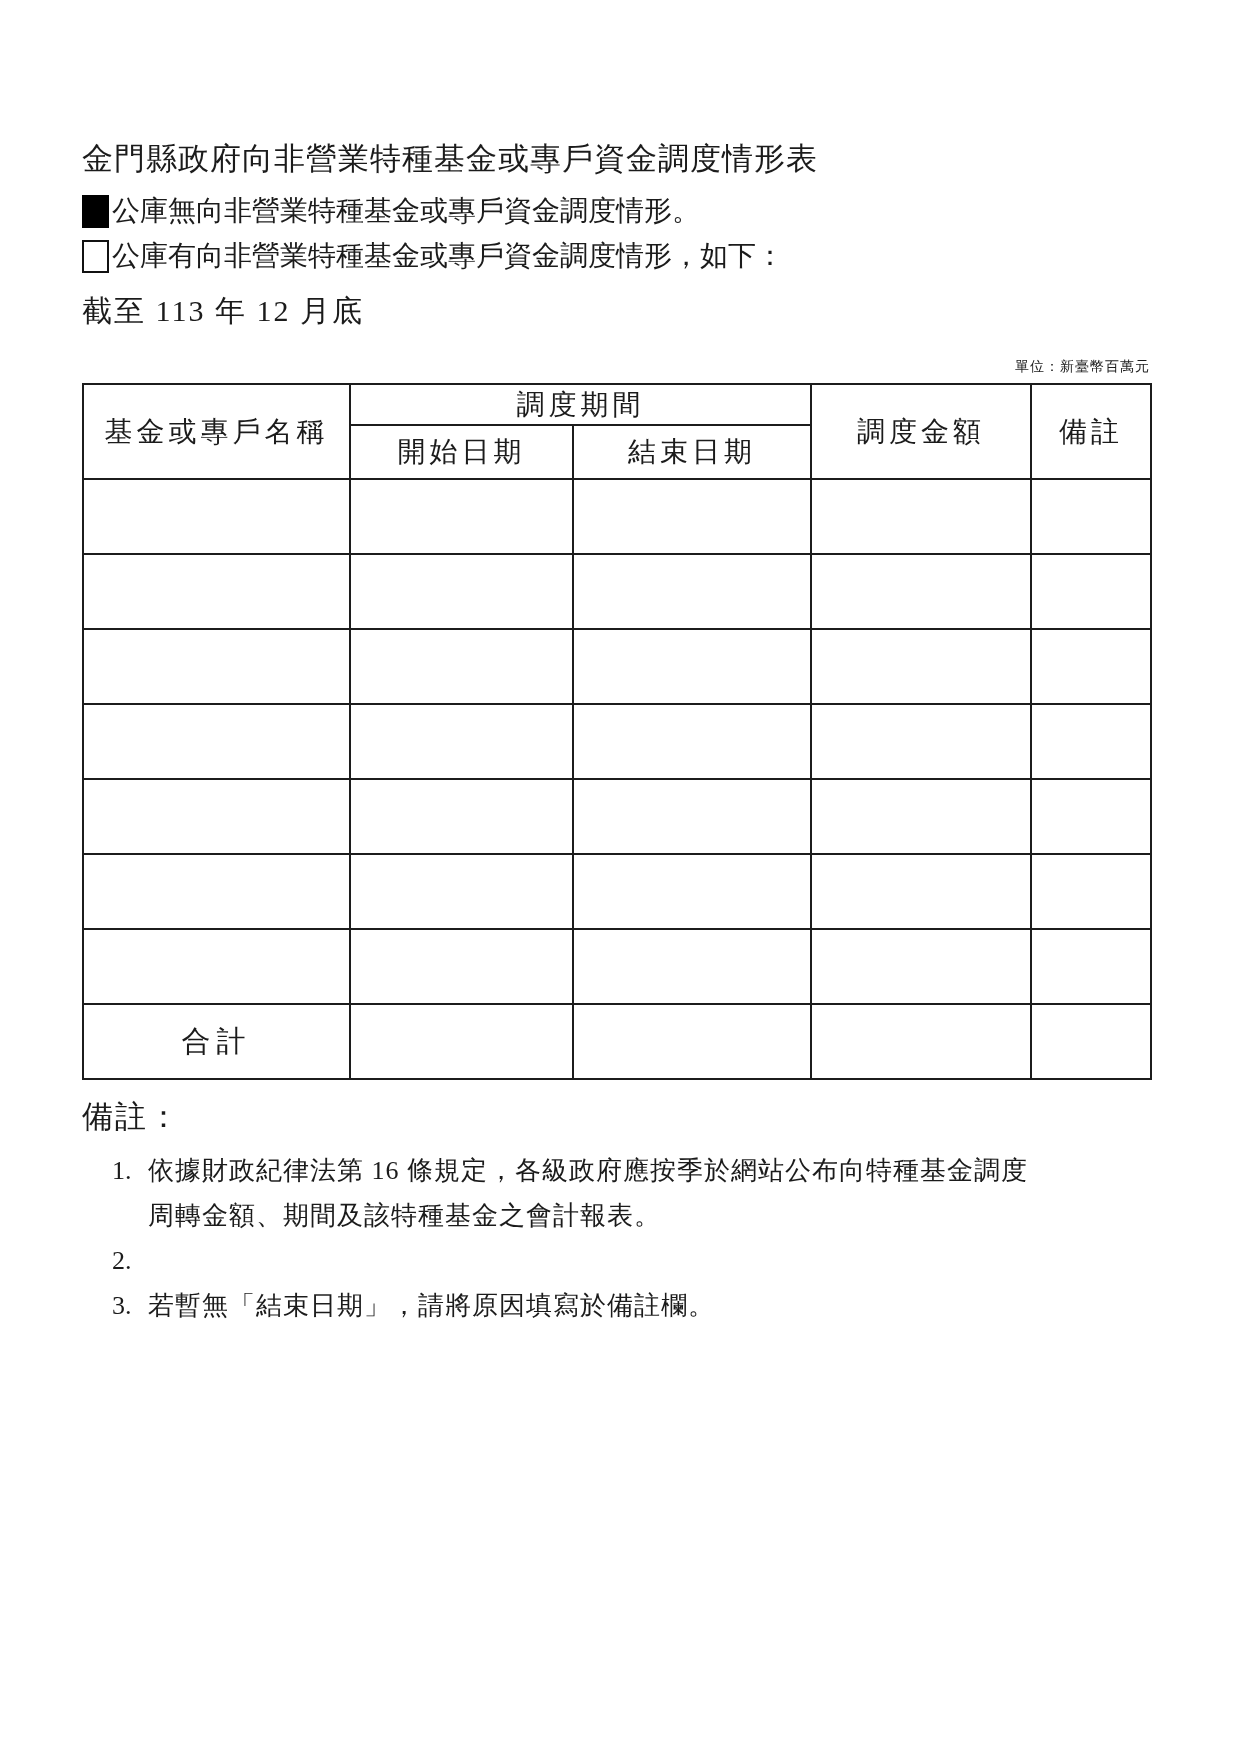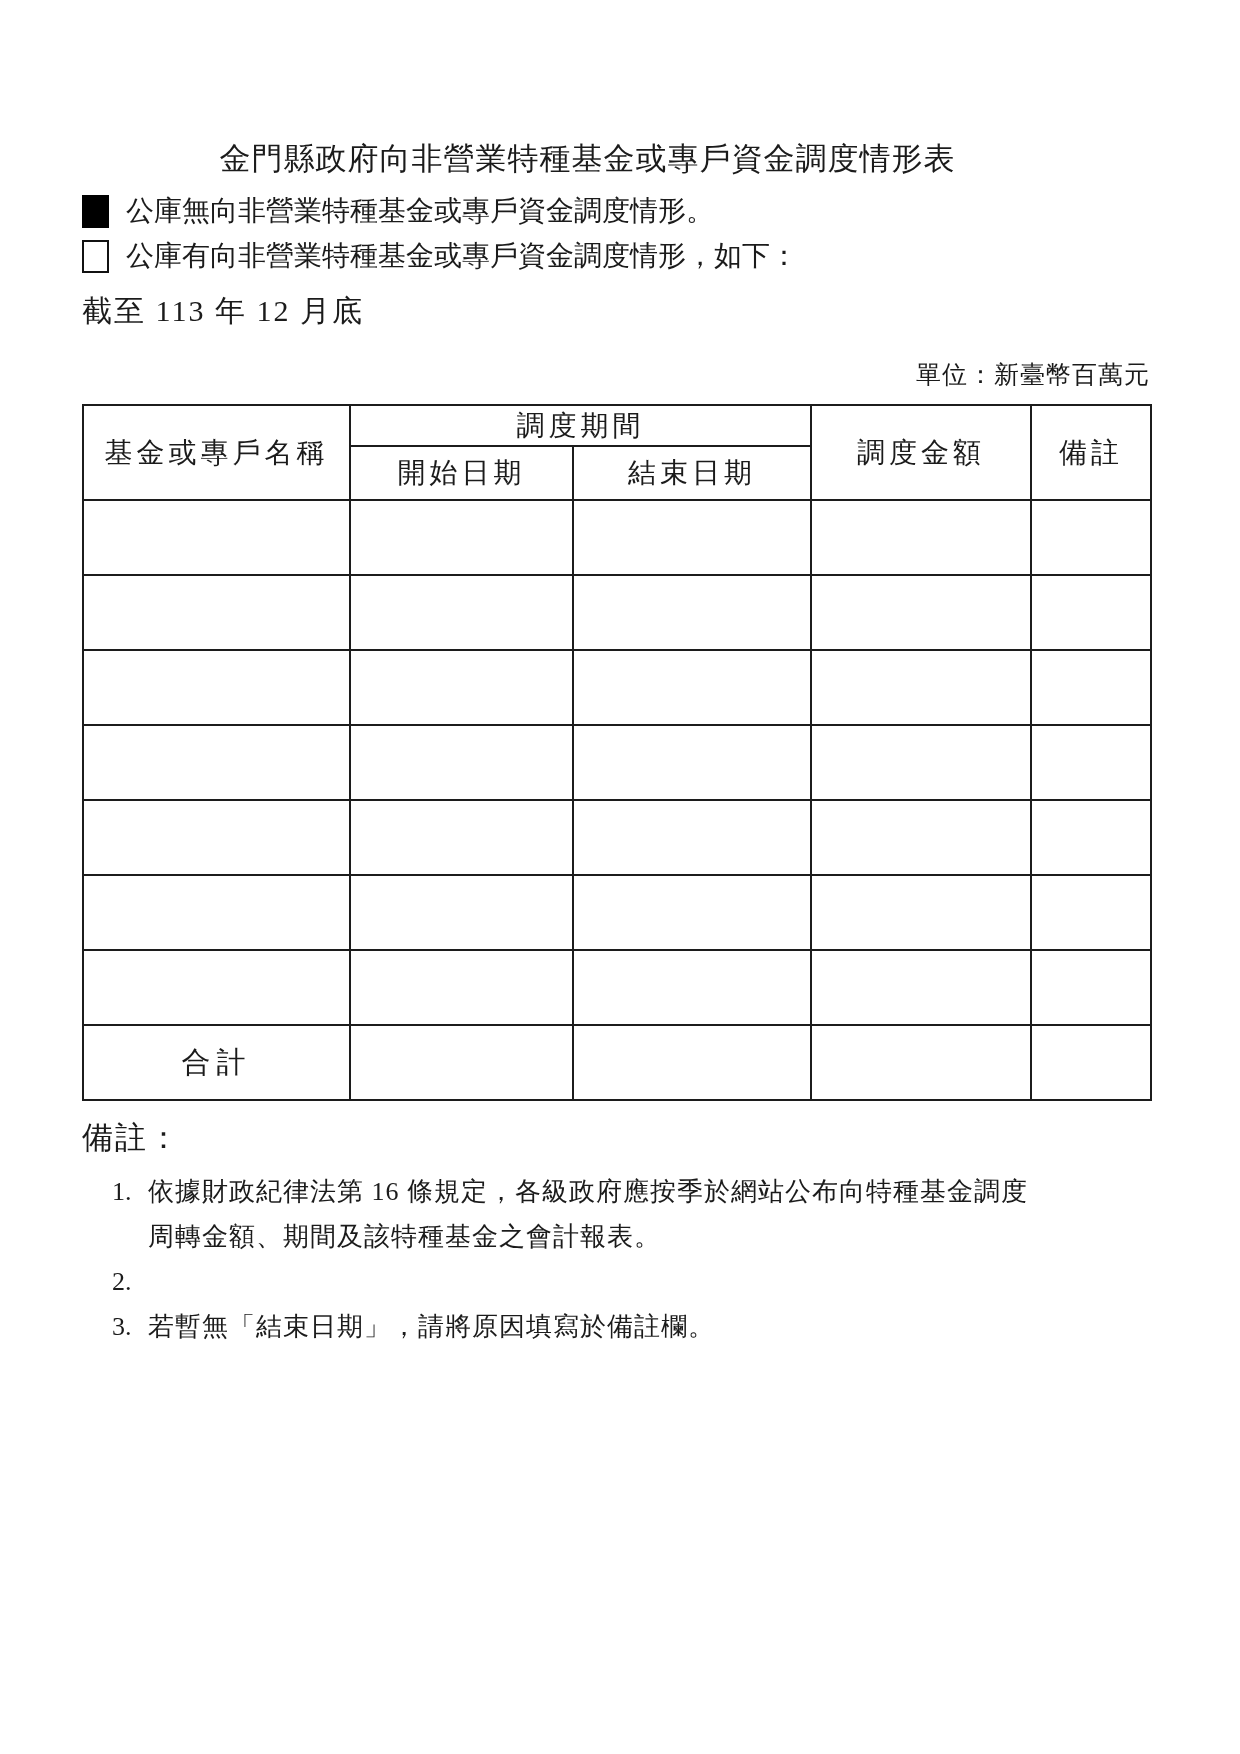--- a/index.html
+++ b/index.html
@@ -8,57 +8,55 @@
     width: 1240px; height: 1754px;
     font-family: "Liberation Serif", "DejaVu Serif", serif;
     color: #1b1b1b;
     overflow: hidden;
   }
   .page {
     width: 1240px; height: 1754px;
     padding: 138px 87px 0 82px;
   }
   .doc-title {
-    text-align: center;
     font-size: 31px;
     font-weight: normal;
     letter-spacing: 1px;
     margin-bottom: 14px;
     margin-right: 60px;
   }
   .opt-line {
     font-size: 28px;
     line-height: 34px;
     margin-top: 11px;
     display: flex;
     align-items: center;
-    gap: 14px;
   }
   .chk {
     display: inline-block;
     width: 27px; height: 33px;
     border: 2px solid #111;
     margin-right: 3px;
     flex: 0 0 auto;
   }
   .chk.filled { background: #000; border-color: #000; }
   .as-of {
     text-align: left;
     font-size: 30px;
     letter-spacing: 2px;
     margin-top: 18px;
     margin-right: 60px;
   }
   .unit-line {
     width: 1068px;
     text-align: right;
-    font-size: 25px;
+    font-size: 14px;
     letter-spacing: 1px;
     margin-top: 26px;
-    margin-bottom: 13px;
+    margin-bottom: 7px;
   }
   table.form-table {
     width: 1068px;
     border-collapse: collapse;
     table-layout: fixed;
     border-radius: 20px;
   }
   table.form-table th, table.form-table td {
     border: 2px solid #1c1c1c;
     font-weight: normal;

